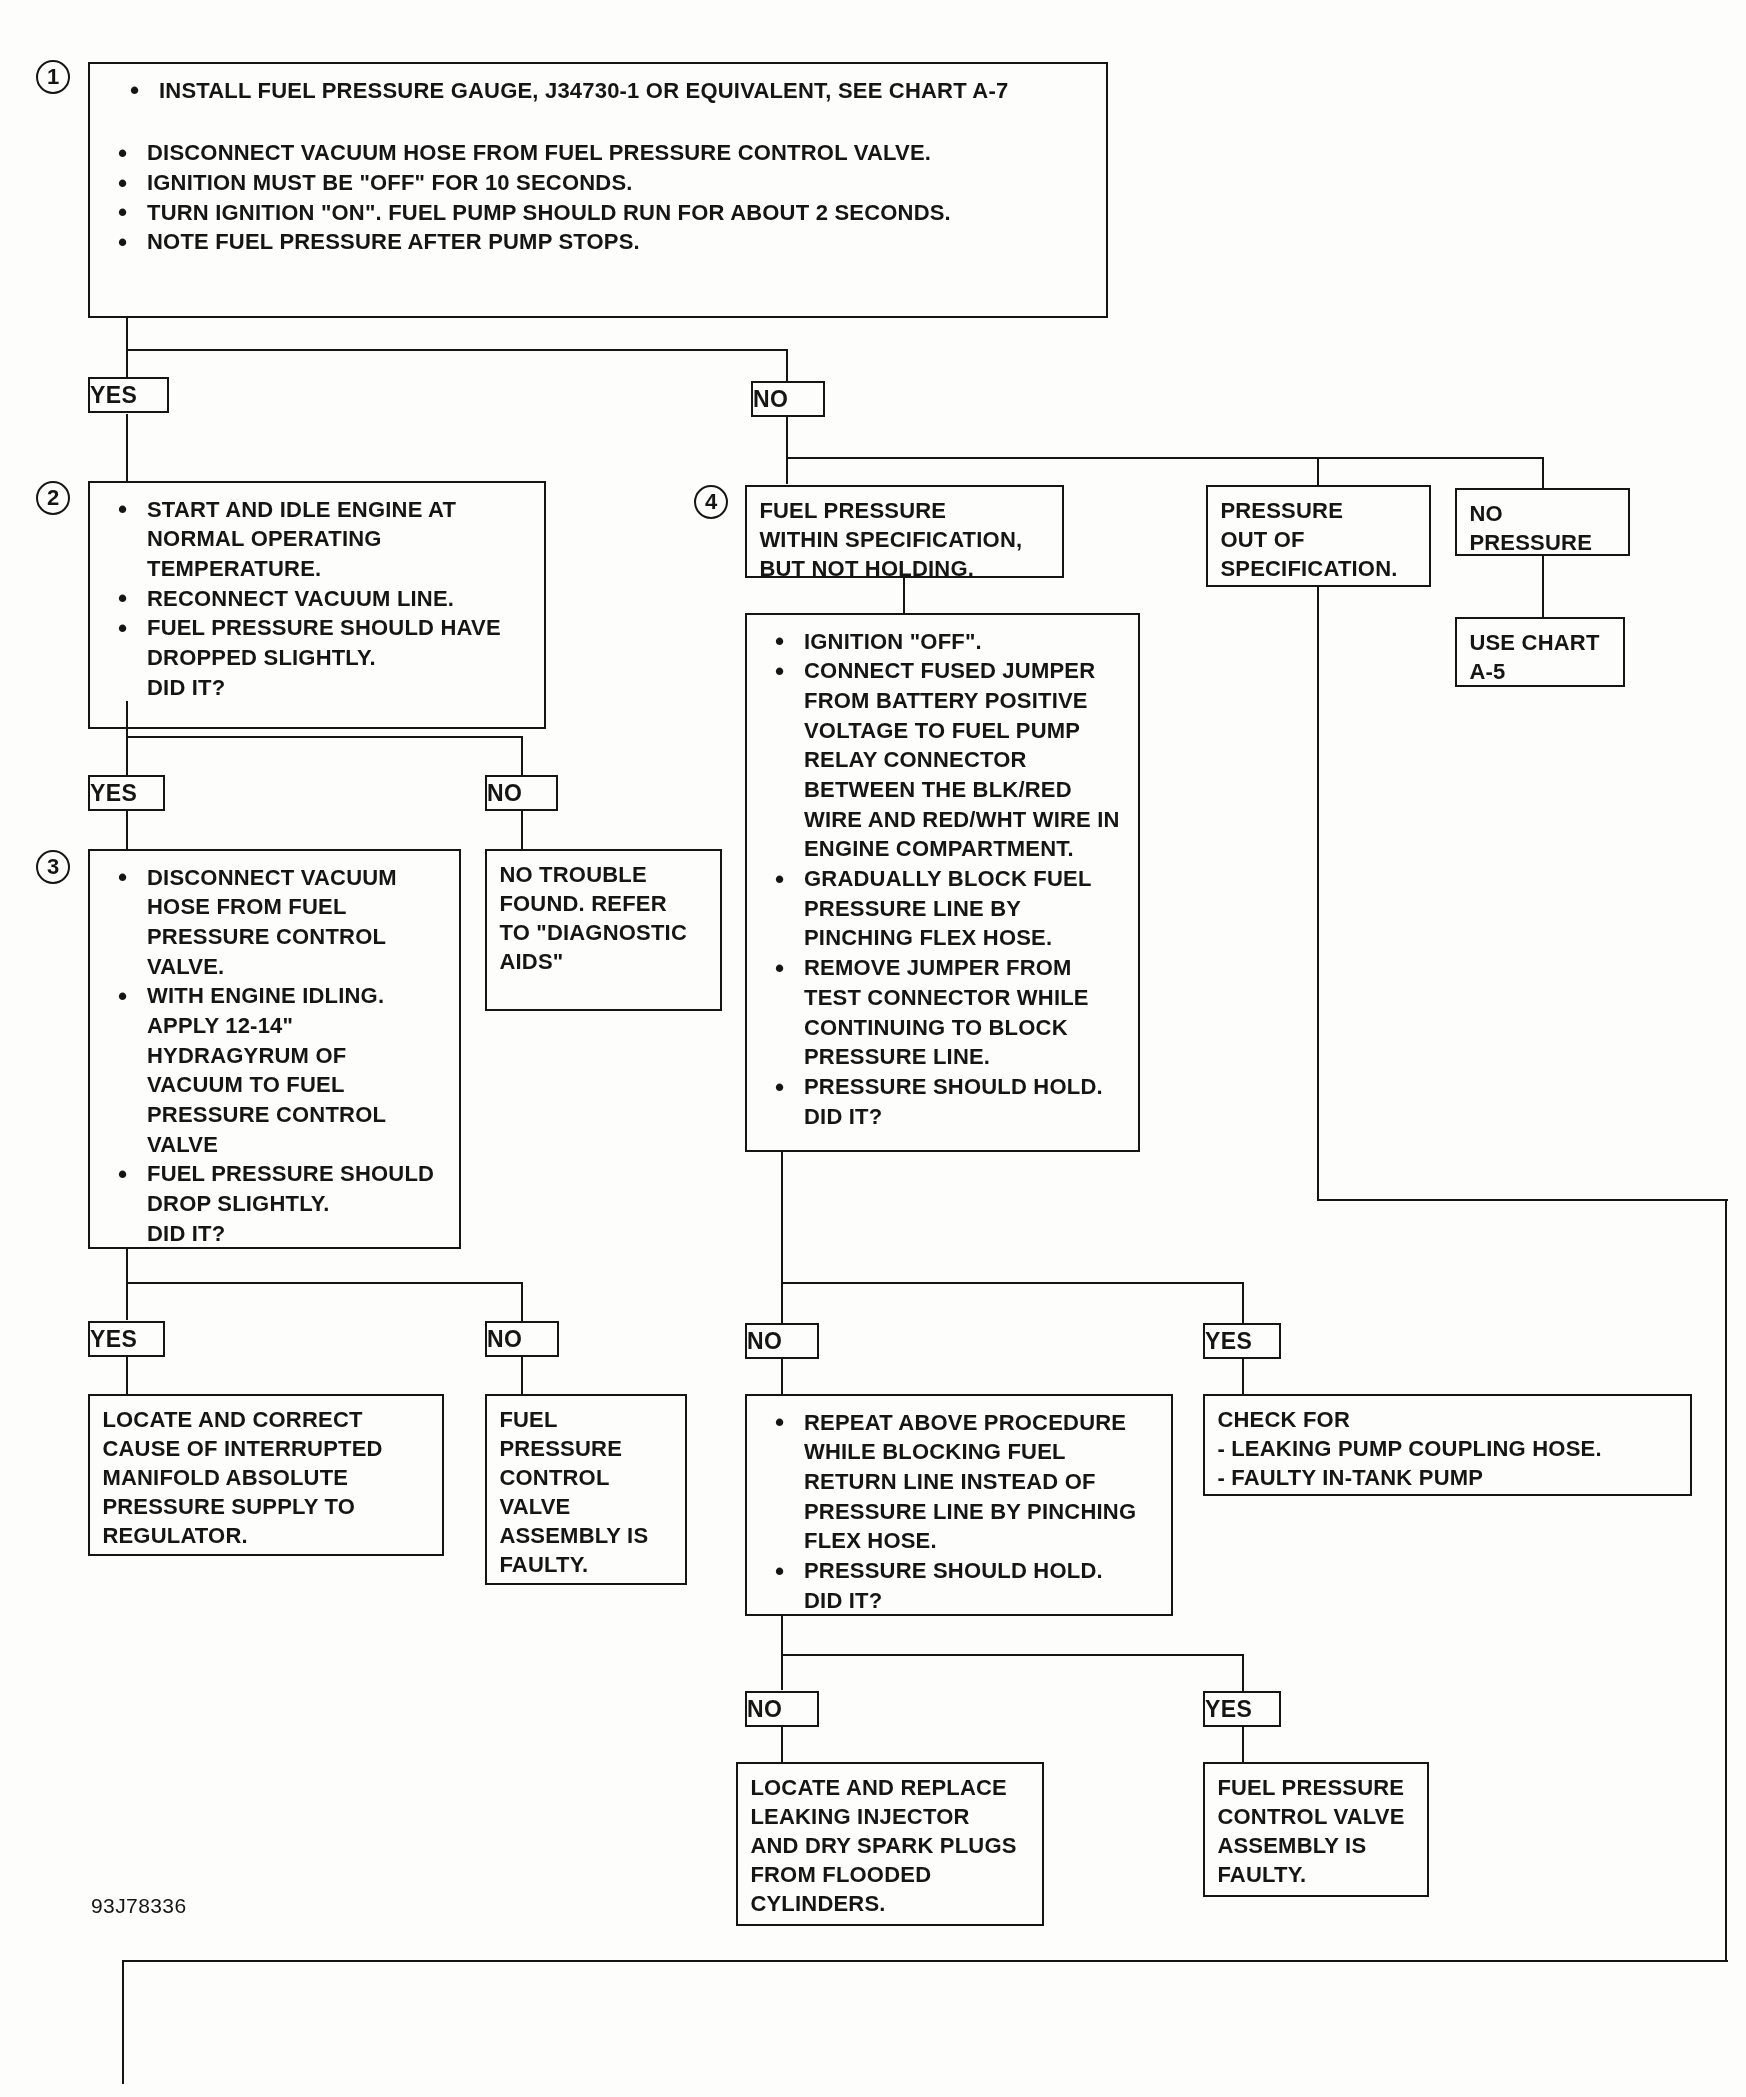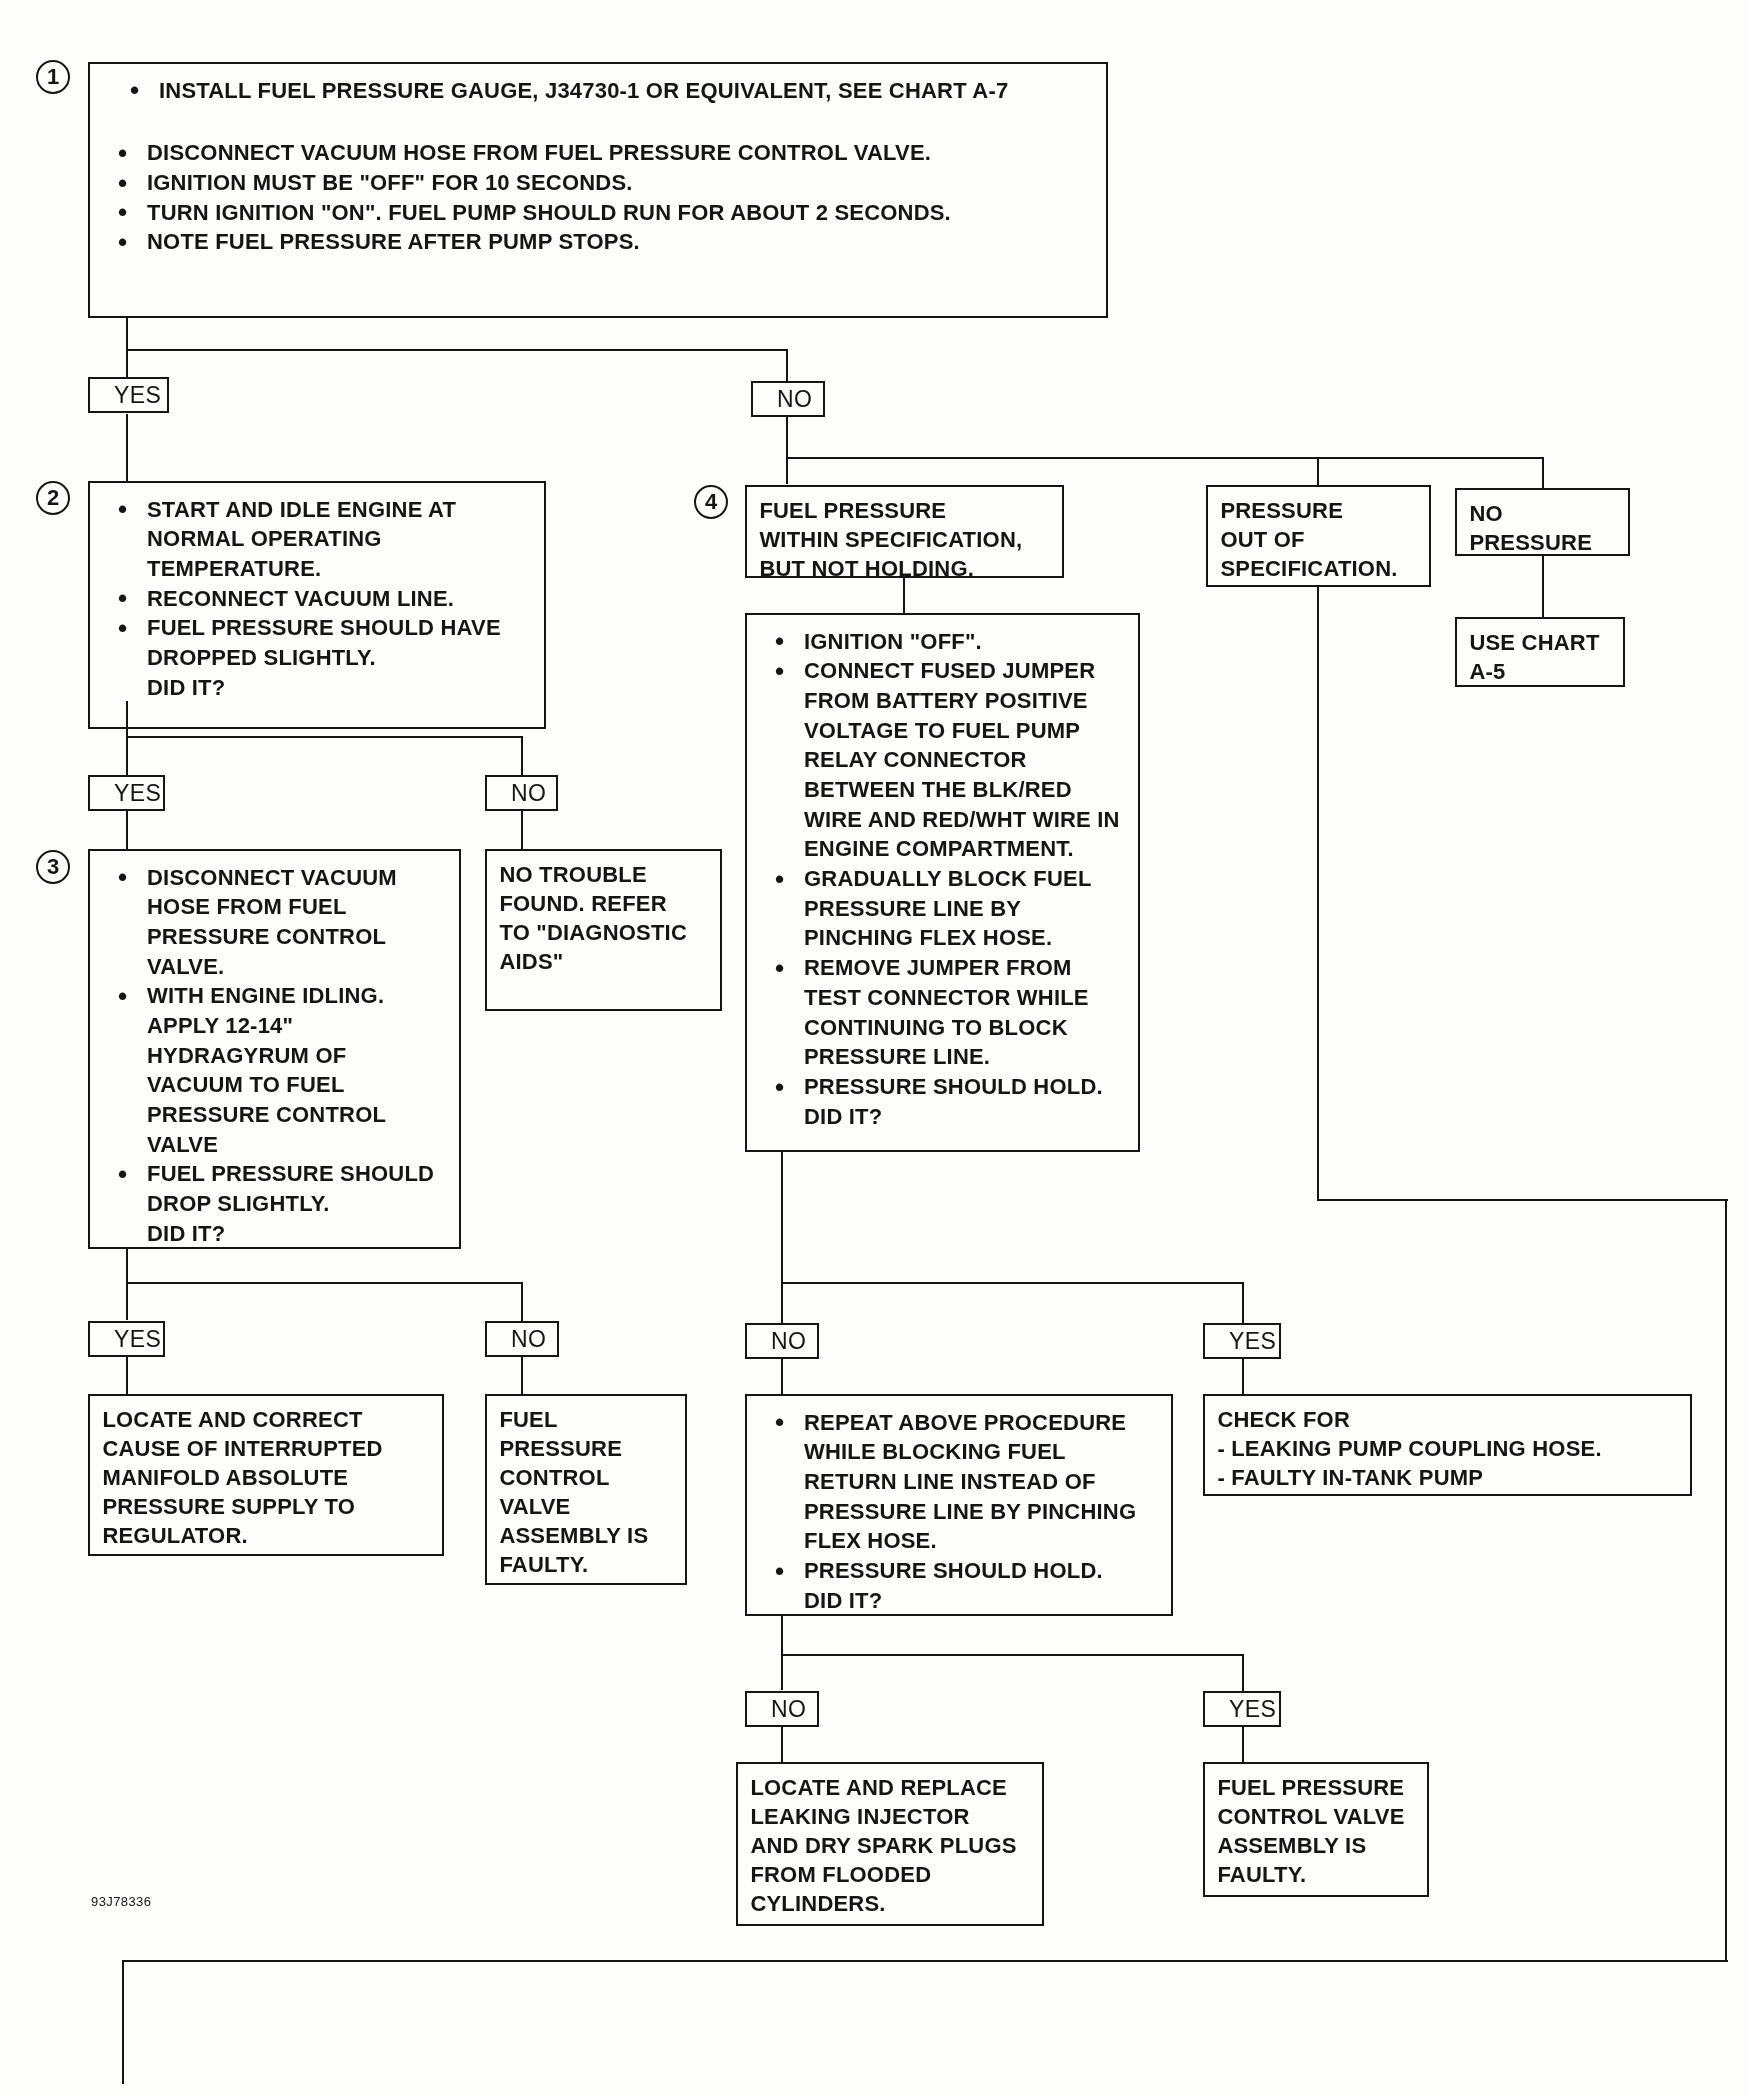--- a/index.html
+++ b/index.html
@@ -4,35 +4,35 @@
 <style>
   html,body{margin:0;padding:0;}
   body{
     width:1747px;height:2097px;position:relative;overflow:hidden;
     background:#fdfdfb;color:#151515;
     font-family:"Liberation Sans",sans-serif;
   }
   .box{position:absolute;border:2.3px solid #151515;box-sizing:border-box;background:transparent;}
   .label{
     position:absolute;border:2.3px solid #151515;box-sizing:border-box;
-    font-size:23px;font-weight:400;letter-spacing:0.4px;
-    display:flex;align-items:center;padding-left:24px;
+    font-size:23px;font-weight:700;letter-spacing:0.4px;
+    display:flex;align-items:center;padding-left:0;
   }
   .circ{
     position:absolute;width:34px;height:34px;border:2.3px solid #151515;border-radius:50%;
     box-sizing:border-box;display:flex;align-items:center;justify-content:center;
     font-size:22px;font-weight:700;
   }
   .line{position:absolute;background:#151515;}
   .bullets{list-style:none;margin:0;padding:11.6px 11px 4.6px 0;font-size:22px;font-weight:700;line-height:1.35;letter-spacing:0.2px;}
   .bullets li{position:relative;padding-left:57px;white-space:pre-line;}
   .bullets li::before{content:"\2022";position:absolute;left:28px;top:-2.3px;font-size:26px;}
   .bullets li.gap{margin-bottom:33px;margin-left:12px;}
   .txt{padding:8.5px 12.4px;font-size:22px;font-weight:700;line-height:1.32;letter-spacing:0.2px;white-space:pre-line;}
-  .docid{position:absolute;font-size:13px;font-weight:400;letter-spacing:0.4px;}
+  .docid{position:absolute;font-size:21px;font-weight:400;letter-spacing:0.4px;}
 </style>
 </head>
 <body>
 
 <div class="circ" style="left:36px;top:60px">1</div>
 <div class="circ" style="left:36px;top:481px">2</div>
 <div class="circ" style="left:36px;top:850px">3</div>
 <div class="circ" style="left:694px;top:485px">4</div>
 
 <div class="box" style="left:88px;top:62px;width:1020px;height:256px">

